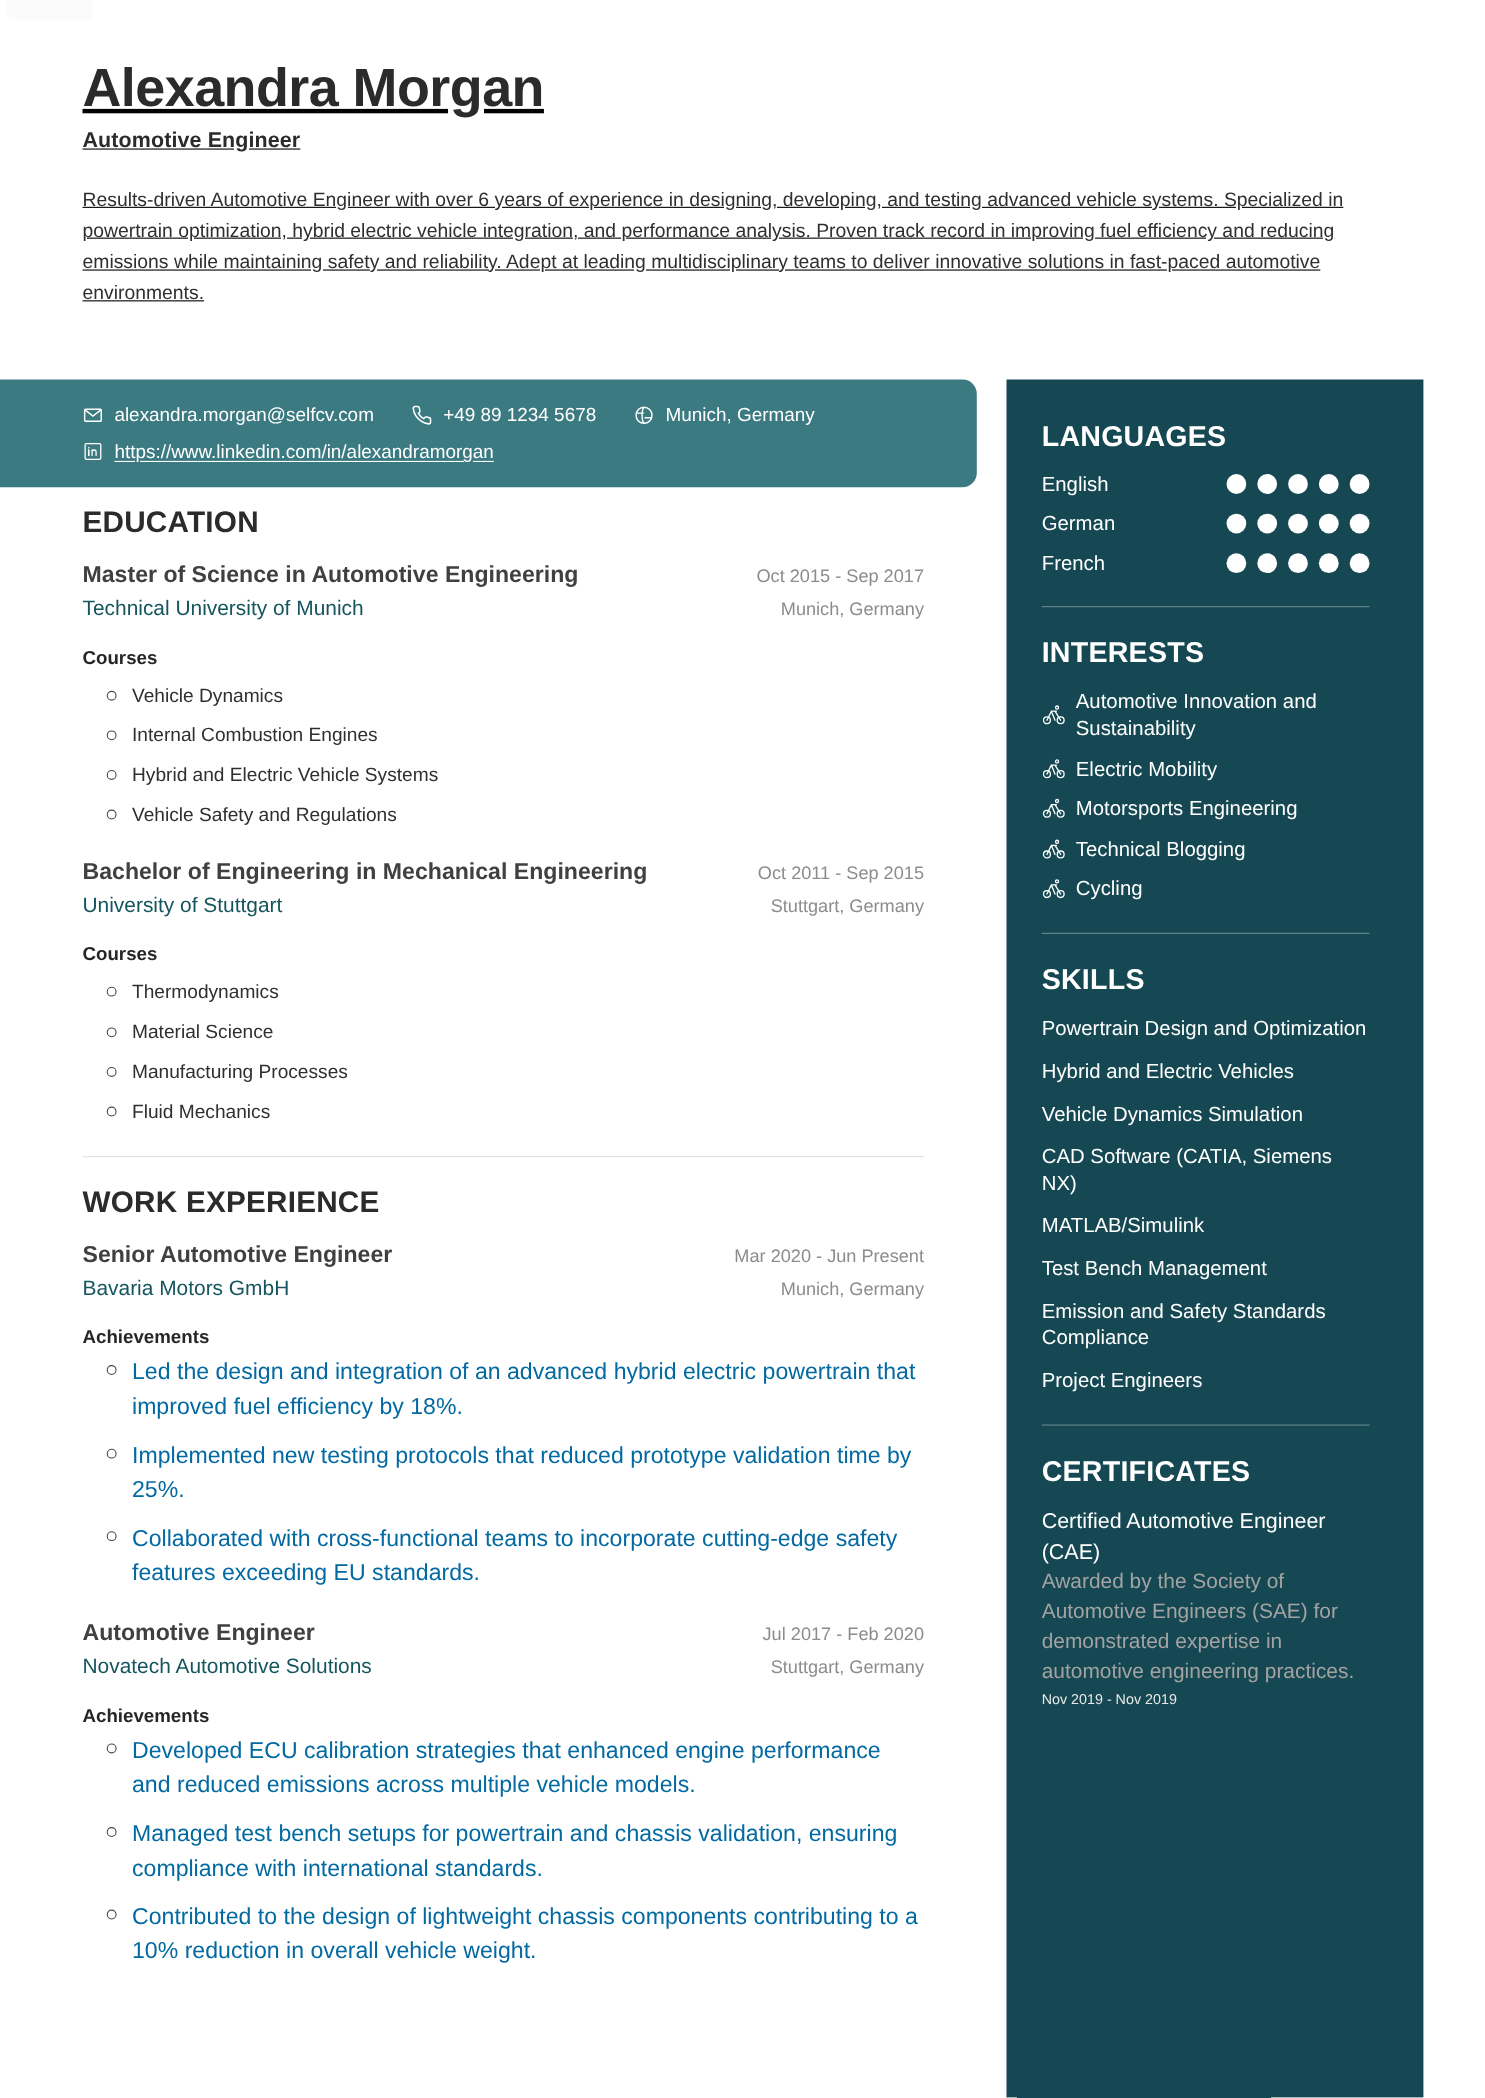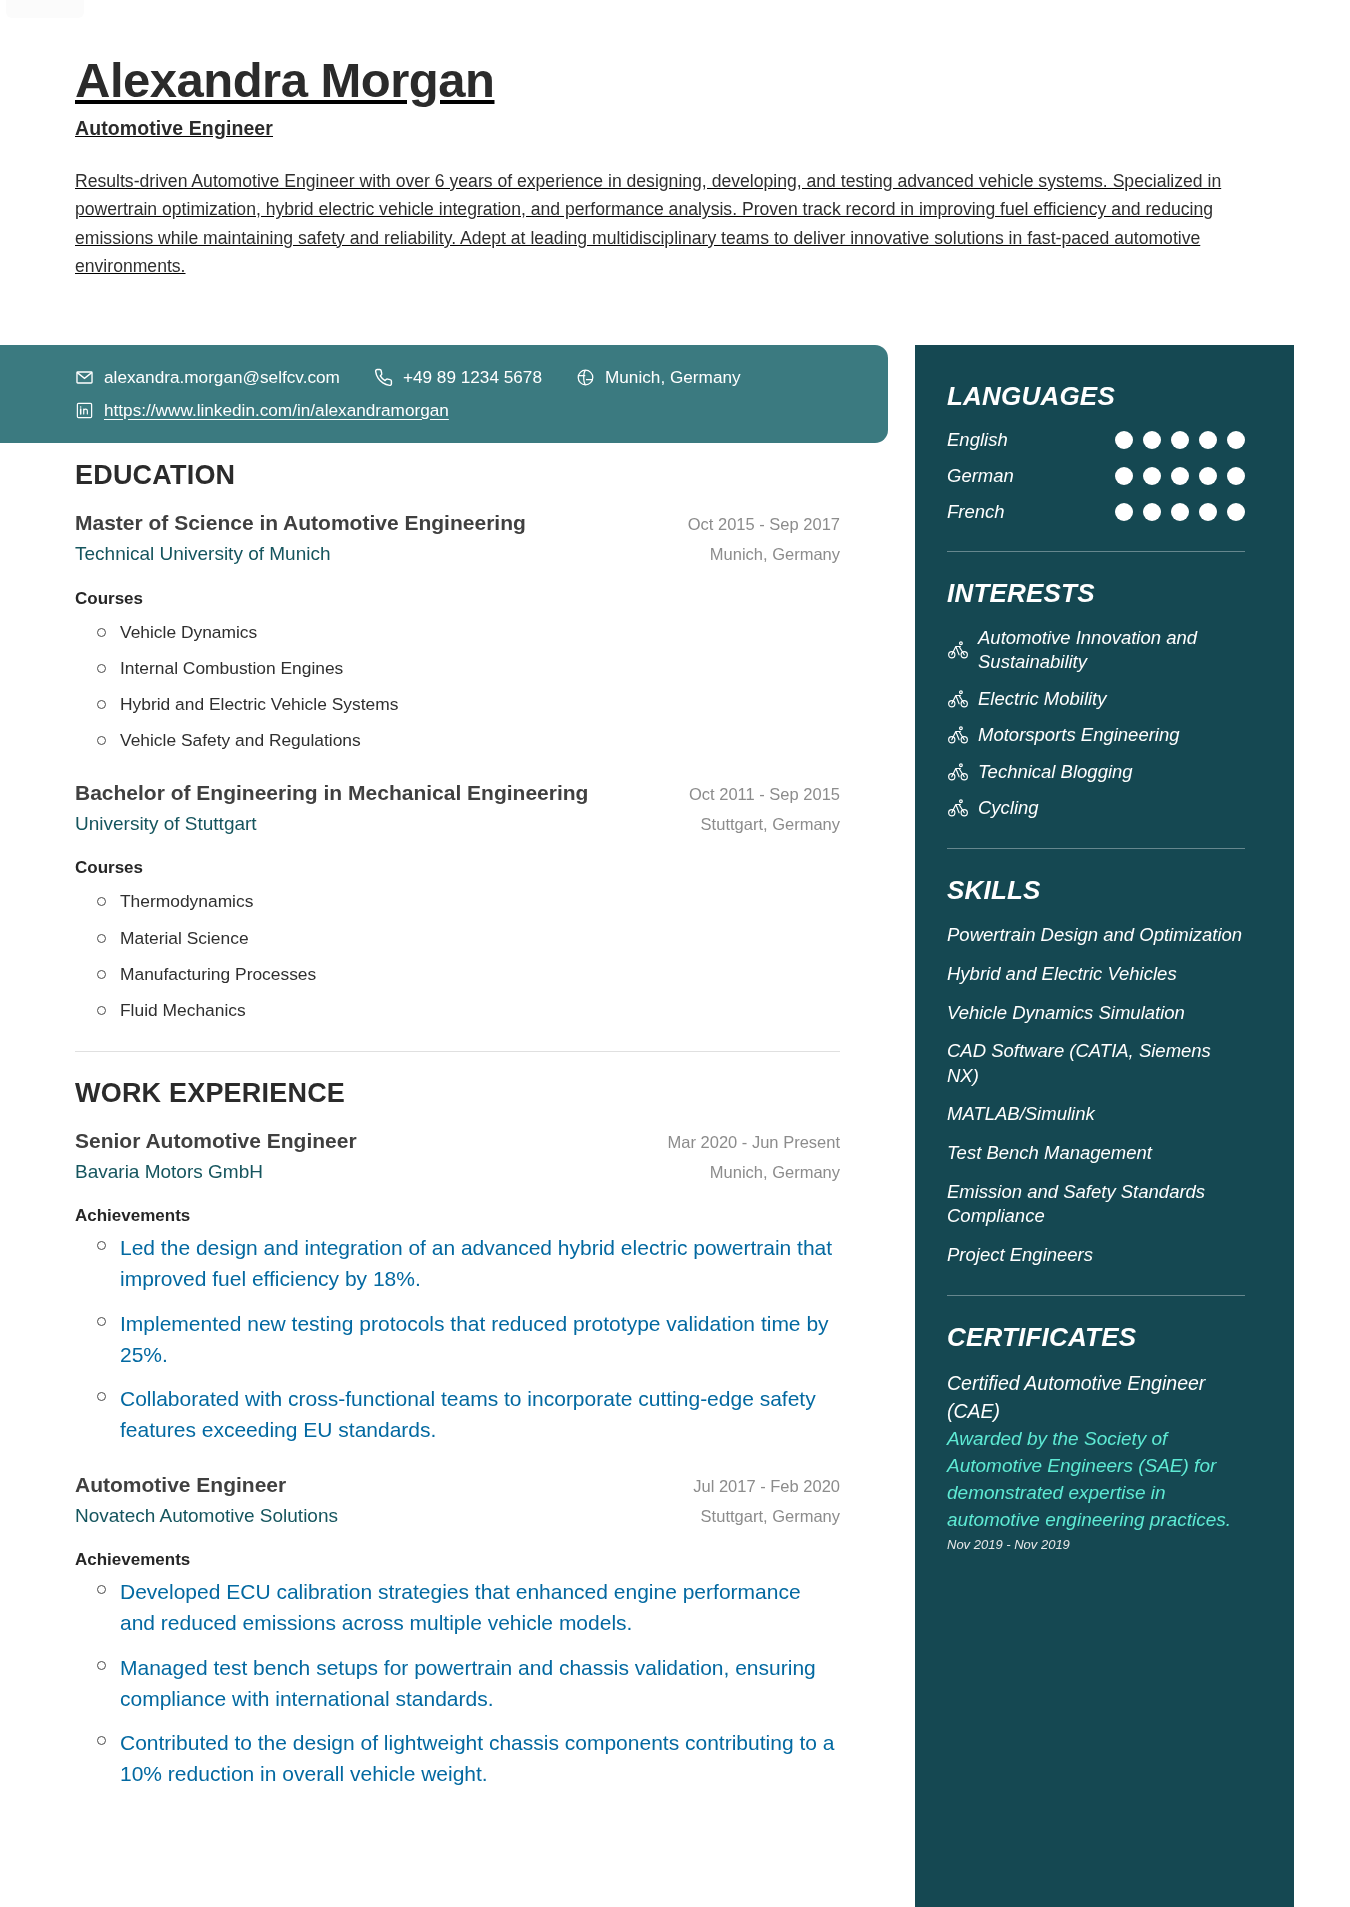--- a/index.html
+++ b/index.html
@@ -197,21 +197,20 @@
   
   .sidebar {
     position: absolute;
     left: 915px;
     top: 345px;
     width: 379px;
     bottom: 0;
     background: #154852;
     color: #ffffff;
     padding: 36px 49px 40px 32px;
-    font-style: italic;
   }
   .side-title {
     font-size: 26px;
     font-weight: 800;
     letter-spacing: 0.2px;
     color: #ffffff;
     margin-bottom: 17px;
   }
   .side-divider {
     height: 1px;
@@ -255,21 +254,21 @@
   }
 
   .cert-name {
     font-size: 19.5px;
     line-height: 1.4;
     color: #ffffff;
   }
   .cert-desc {
     font-size: 19px;
     line-height: 1.42;
-    color: #5eead4;
+    color: #a3a3a3;
     margin-top: 1px;
   }
   .cert-date {
     font-size: 13px;
     color: #e8e8e8;
     margin-top: 3px;
   }
 
   .corner-smudge {
     position: absolute;

